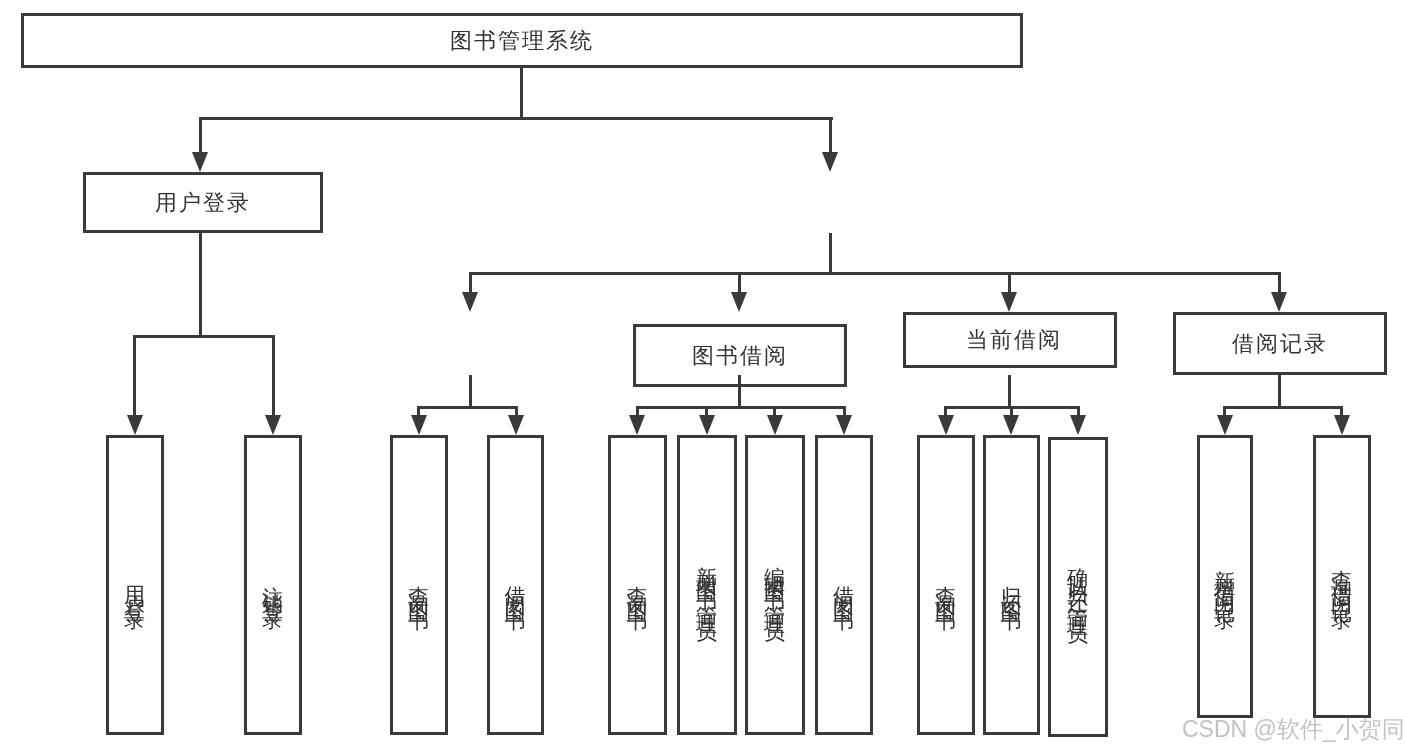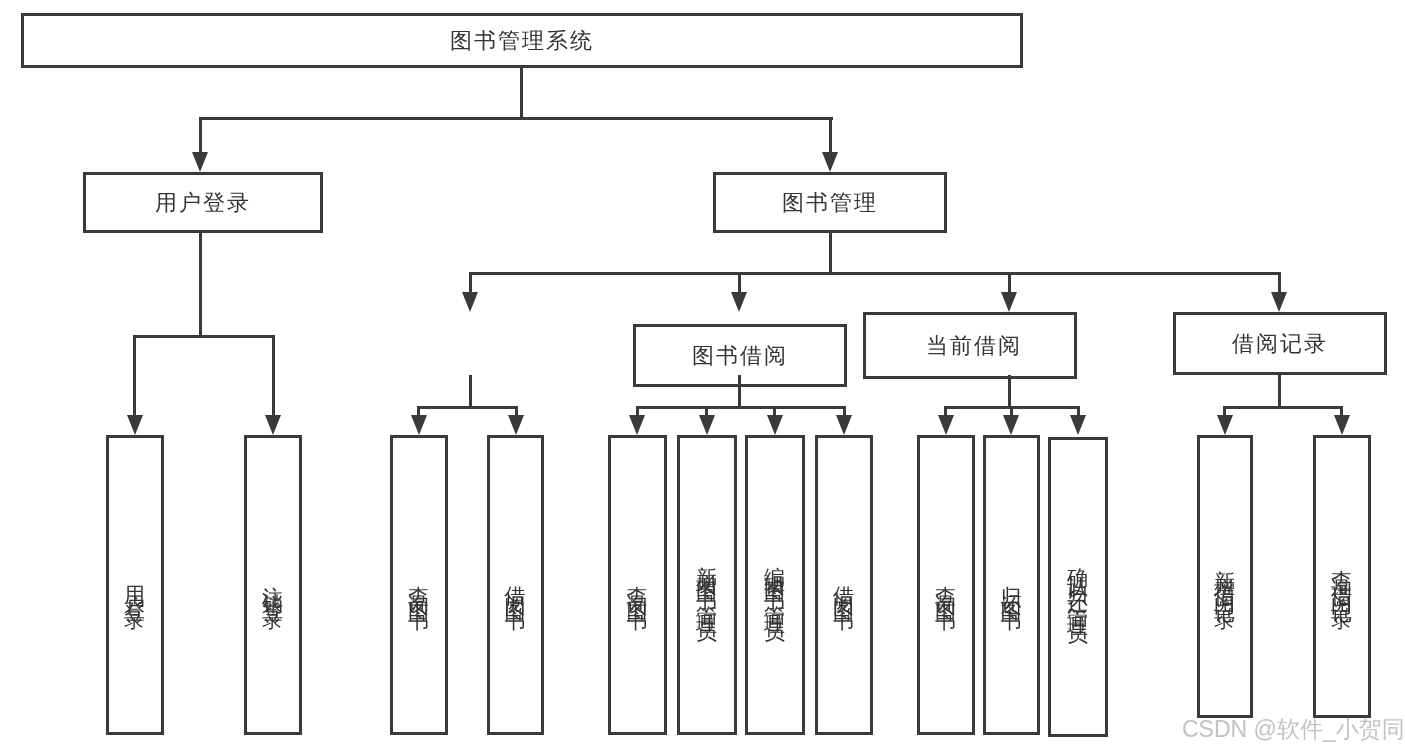--- a/index.html
+++ b/index.html
@@ -30,23 +30,20 @@
   <div class="line v" style="left:520px;top:68px;height:51px;"></div>
   <div class="line h" style="left:199px;top:117px;width:634px;"></div>
   <div class="line v" style="left:199px;top:117px;height:38px;"></div>
   <div class="arr" style="left:192px;top:152px;"></div>
   <div class="line v" style="left:829px;top:117px;height:38px;"></div>
   <div class="arr" style="left:822px;top:152px;"></div>
 
   <div class="box" style="left:83px;top:172px;width:240px;height:61px;">
     <span>用户登录</span>
   </div>
-  <div class="box" style="left:713px;top:172px;width:234px;height:61px;">
-    <span>图书管理</span>
-  </div>
 
   <div class="line v" style="left:199px;top:233px;height:105px;"></div>
   <div class="line h" style="left:133px;top:335px;width:142px;"></div>
   <div class="line v" style="left:133px;top:335px;height:82px;"></div>
   <div class="arr" style="left:127px;top:415px;"></div>
   <div class="line v" style="left:272px;top:335px;height:82px;"></div>
   <div class="arr" style="left:265px;top:415px;"></div>
 
   <div class="vbox" style="left:106px;top:435px;width:58px;height:300px;">
     <span class="vtext">用户登录</span>
@@ -62,21 +59,21 @@
   <div class="line v" style="left:738px;top:272px;height:24px;"></div>
   <div class="arr" style="left:731px;top:292px;"></div>
   <div class="line v" style="left:1008px;top:272px;height:24px;"></div>
   <div class="arr" style="left:1001px;top:292px;"></div>
   <div class="line v" style="left:1278px;top:272px;height:24px;"></div>
   <div class="arr" style="left:1271px;top:292px;"></div>
 
   <div class="box" style="left:633px;top:312px;width:214px;height:63px;margin-top:12px;">
     <span>图书借阅</span>
   </div>
-  <div class="box" style="left:863px;top:312px;width:214px;height:67px;padding-left:8px;">
+  <div class="box" style="left:903px;top:312px;width:214px;height:56px;padding-left:8px;">
     <span>当前借阅</span>
   </div>
   <div class="box" style="left:1173px;top:312px;width:214px;height:63px;">
     <span>借阅记录</span>
   </div>
 
   <div class="line v" style="left:469px;top:375px;height:34px;"></div>
   <div class="line h" style="left:417px;top:406px;width:101px;"></div>
   <div class="line v" style="left:417px;top:406px;height:14px;"></div>
   <div class="arr" style="left:411px;top:415px;"></div>

